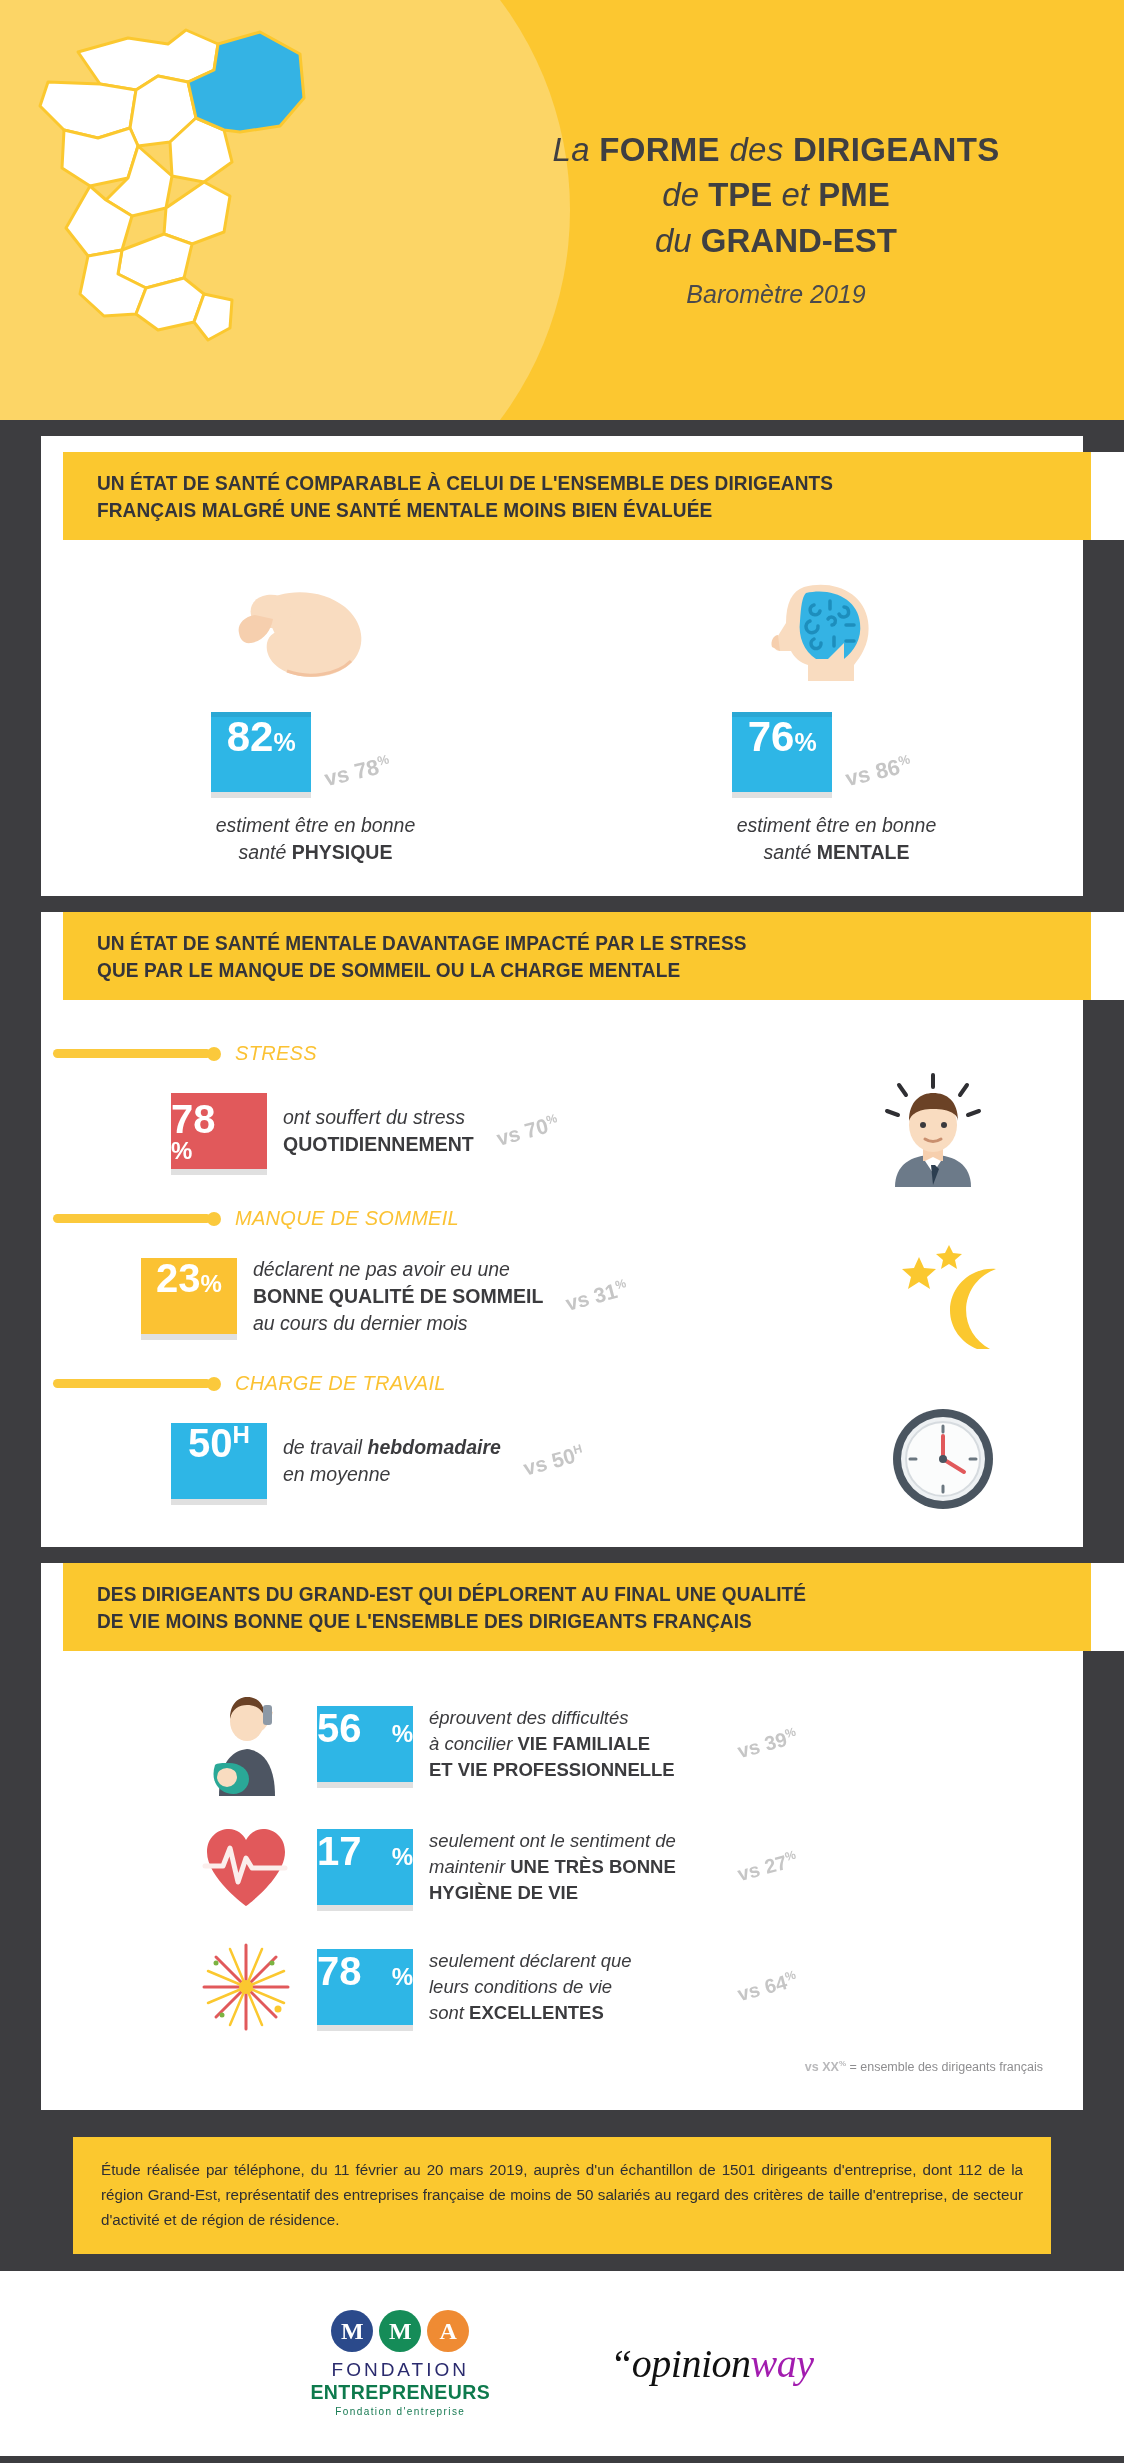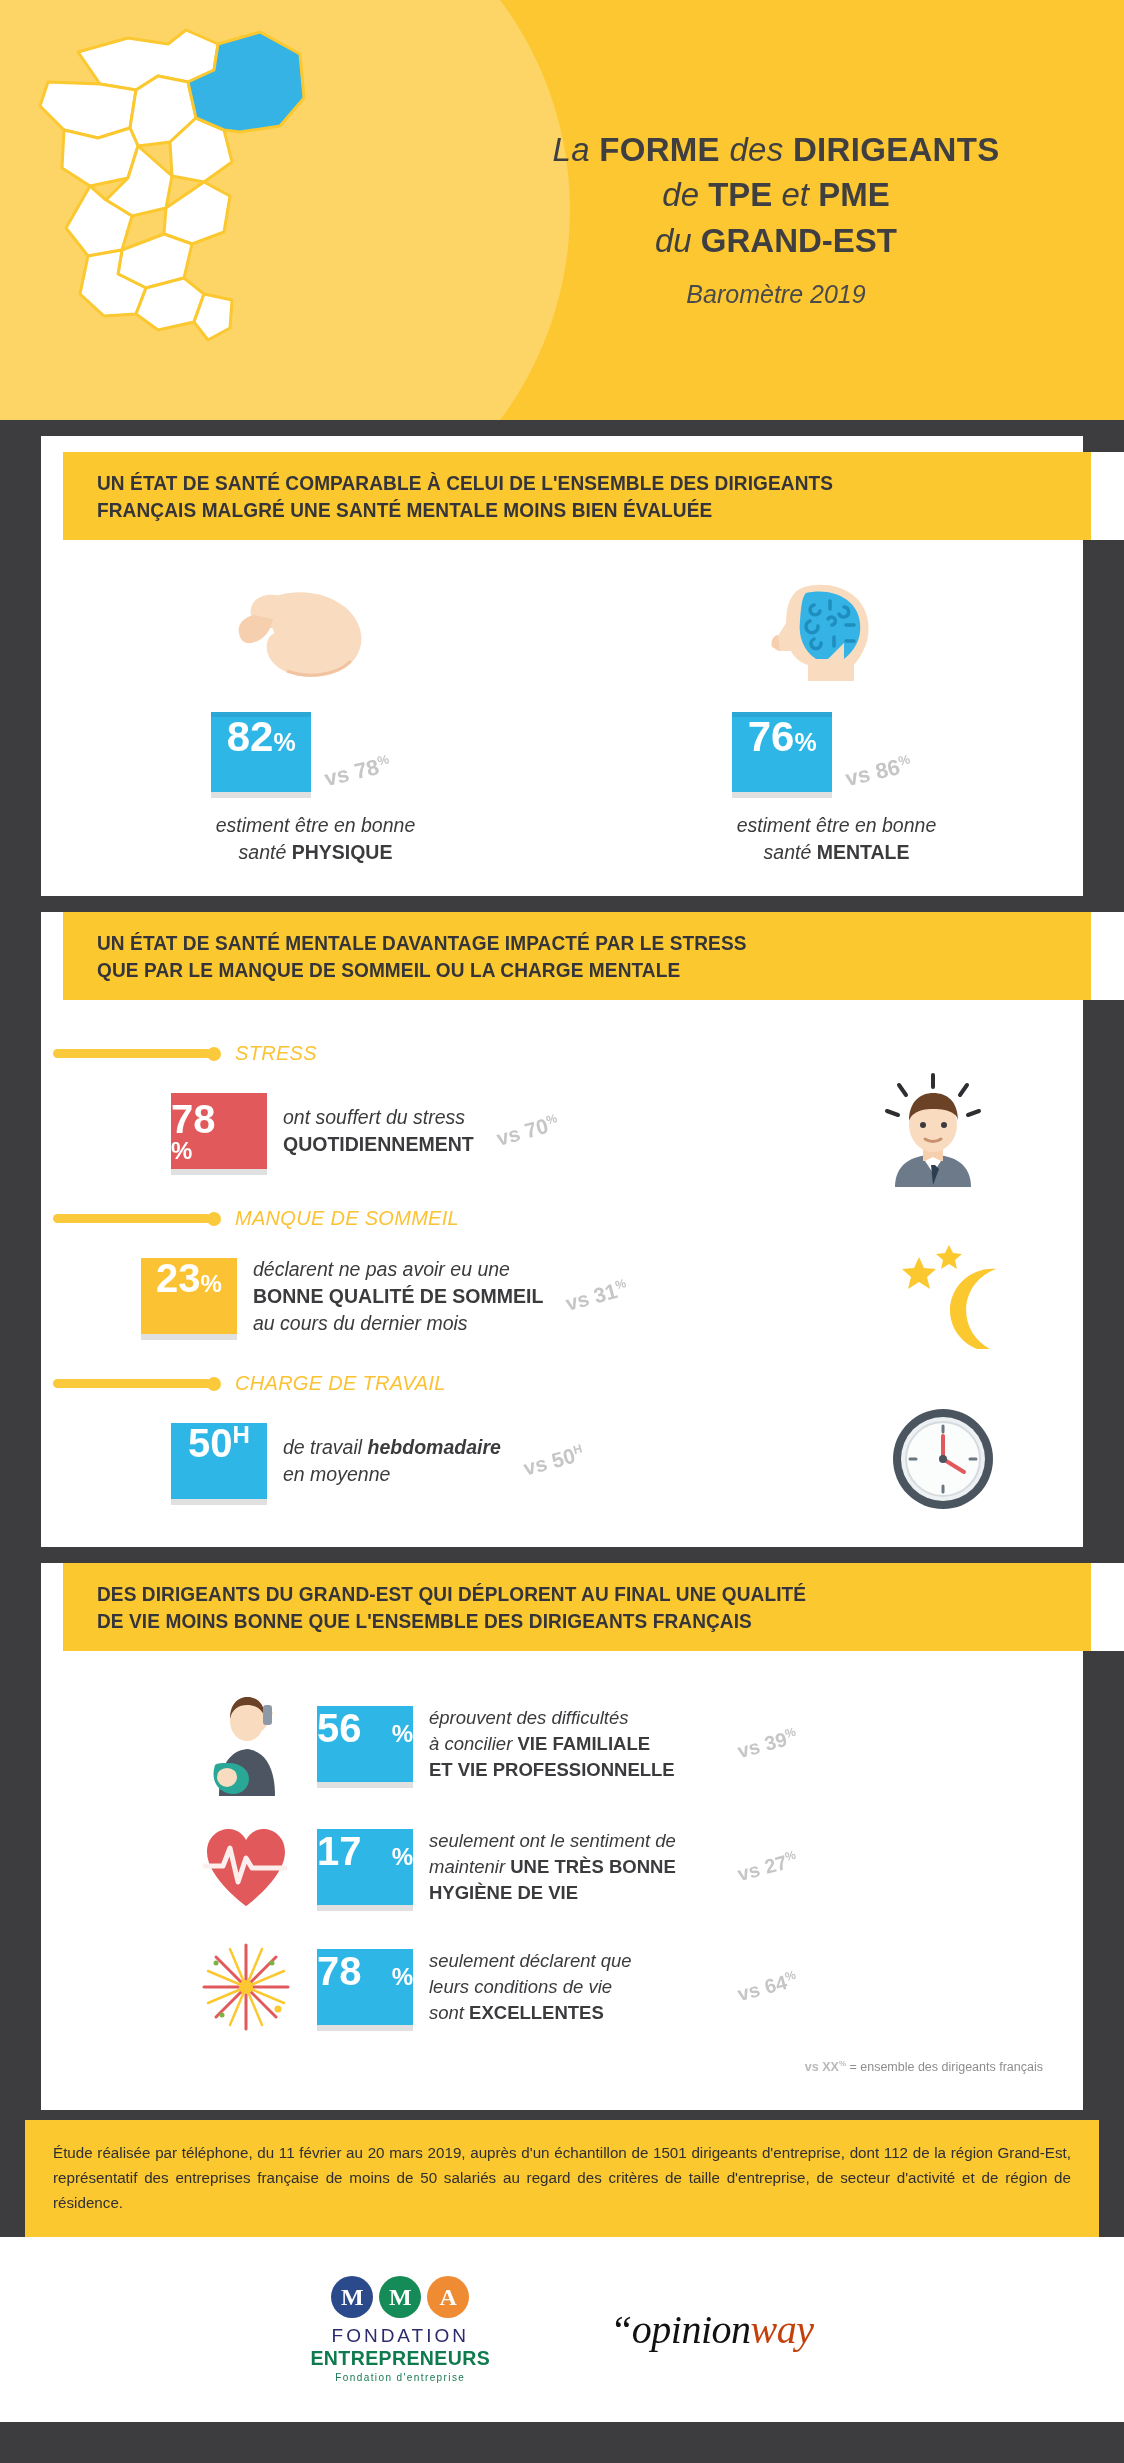--- a/index.html
+++ b/index.html
@@ -286,22 +286,22 @@
     text-align: right;
     padding: 8px 40px 22px 0;
     font-size: 12.5px;
     color: #8e8e90;
   }
   .legend .grey { color: #b9b9bb; font-weight:700; }
   .legend sup { font-size: 8px; }
 
   
   .method {
-    margin: 0 auto;
-    width: 1074px;
+    margin: 17px auto;
+    width: 978px;
     background: #fbc82f;
     padding: 20px 28px 22px 28px;
     color: #2f2f33;
     font-size: 15.2px;
     line-height: 25px;
     text-align: justify;
   }
 
   
   .footer {
@@ -337,21 +337,21 @@
     margin-top: 2px;
   }
   .ow {
     font-family: "Liberation Serif", serif;
     font-style: italic;
     font-size: 40px;
     color: #111;
     letter-spacing: -.5px;
   }
   .ow .q { color: #111; }
-  .ow .red { color: #c2410c; }
+  .ow .red { color: #a21caf; }
 </style>
 </head>
 <body>
 
 <div id="page">
 
   <div class="header">
     <div class="header-glow"></div>
 
     <div class="map-wrap">

